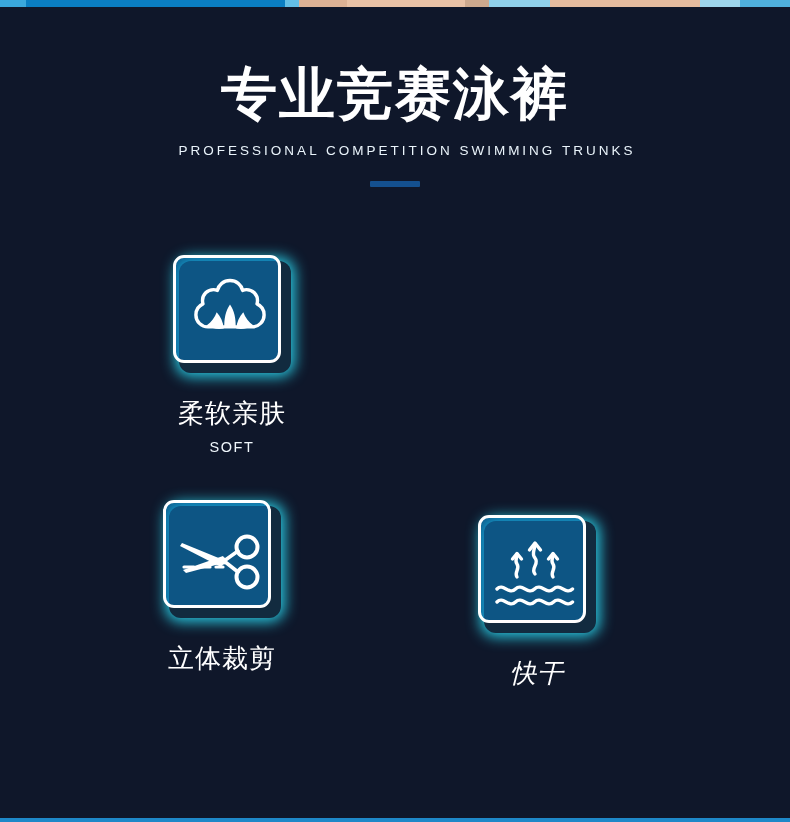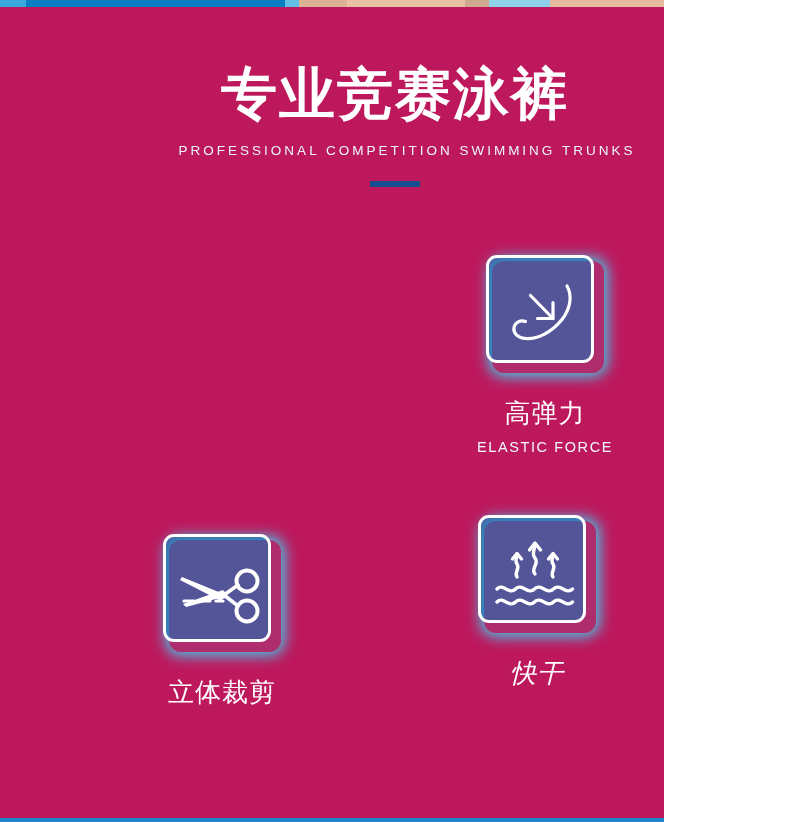--- a/index.html
+++ b/index.html
@@ -8,23 +8,23 @@
   }
   body {
     width: 790px;
     height: 822px;
     overflow: hidden;
     font-family: "Liberation Sans", "DejaVu Sans", sans-serif;
   }
 
   #page {
     position: relative;
-    width: 664px;
+    width: 790px;
     height: 822px;
-    background: #be185d;
+    background: #0f172a;
     overflow: hidden;
   }
 
   
   .top-sliver {
     position: absolute;
     top: 0; left: 0;
     width: 790px;
     height: 7px;
     overflow: hidden;
@@ -76,21 +76,21 @@
     width: 790px;
     height: 520px;
   }
   .feature {
     position: absolute;
     width: 300px;
     text-align: center;
   }
   .f1 { left: 82px;  top: 0px;   }
   .f2 { left: 395px; top: 0px;   }
-  .f3 { left: 72px;  top: 279px; }
+  .f3 { left: 72px;  top: 245px; }
   .f4 { left: 387px; top: 260px; font-style: italic; }
 
   .icon-box-outer {
     position: relative;
     width: 118px;
     height: 118px;
     margin: 0 auto;
   }
   
   .icon-glow {
@@ -167,37 +167,40 @@
   </div>
 
   <div class="headline-wrap">
     <div class="headline">专业竞赛泳裤</div>
     <div class="subheadline">PROFESSIONAL COMPETITION SWIMMING TRUNKS</div>
     <div class="divider-bar"></div>
   </div>
 
   <div class="features">
 
-
-    <div class="feature f2">
+    <div class="feature f1">
       <div class="icon-box-outer">
         <div class="icon-glow"></div>
         <div class="icon-box">
           <svg class="icon-svg" viewBox="0 0 108 108">
-            <g fill="none" stroke="#ffffff" stroke-width="3.2" stroke-linecap="round" stroke-linejoin="round">
-              <path d="M78 28c5.5 9.5 3.5 22.5-5 33.5C63 74 48.5 81.5 36.5 80.5c-8-.7-12.5-5.5-11.5-11 1-5.2 6.5-8 11.5-6"></path>
-              <path d="M41.5 37.5 L64 60.5"></path>
-              <path d="M64 44.5 L64 60.5 L48.5 60.5"></path>
+            <g fill="none" stroke="#ffffff" stroke-width="3.4" stroke-linecap="round" stroke-linejoin="round">
+              <path d="M54 22.5c-6.4 0-11.4 4.3-12.6 9.9 -1.2-.5-2.5-.8-3.9-.8 -6.1 0-11 4.9-11 11 0 1.2.2 2.3.5 3.3 -4.2 1.9-7.1 6.1-7.1 11 0 6.6 5.4 12 12 12h44.2c6.6 0 12-5.4 12-12 0-4.9-2.9-9.1-7.1-11 .3-1 .5-2.1.5-3.3 0-6.1-4.9-11-11-11 -1.4 0-2.7.3-3.9.8C65.4 26.8 60.4 22.5 54 22.5z"></path>
+            </g>
+            <g fill="#ffffff">
+              <path d="M54 46.5c4.4 6.5 5.9 14.2 5.7 22.9 -3.9-1.2-7.6-1.2-11.4 0C48.1 60.7 49.6 53 54 46.5z"></path>
+              <path d="M47.8 70.6c-5.7 1.1-11.5.2-17.3-3 5-3.6 8.3-8 10.2-13.4 4 4.2 6.4 9.6 7.1 16.4z"></path>
+              <path d="M60.2 70.6c5.7 1.1 11.5.2 17.3-3 -5-3.6-8.3-8-10.2-13.4 -4 4.2-6.4 9.6-7.1 16.4z"></path>
             </g>
           </svg>
         </div>
       </div>
-      <div class="f-title">高弹力</div>
-      <div class="f-sub">ELASTIC FORCE</div>
+      <div class="f-title">柔软亲肤</div>
+      <div class="f-sub">SOFT</div>
     </div>
+
 
     <div class="feature f3">
       <div class="icon-box-outer">
         <div class="icon-glow"></div>
         <div class="icon-box">
           <svg class="icon-svg" viewBox="0 0 108 108">
 
               <path d="M18 64 H28 M34 64 H44 M50 64 H57" fill="none" stroke="#ffffff" stroke-width="3.2" stroke-linecap="round"></path>
 
               <path d="M16 40 L60 58 L55 64 L14 43 Z" fill="#ffffff"></path>

